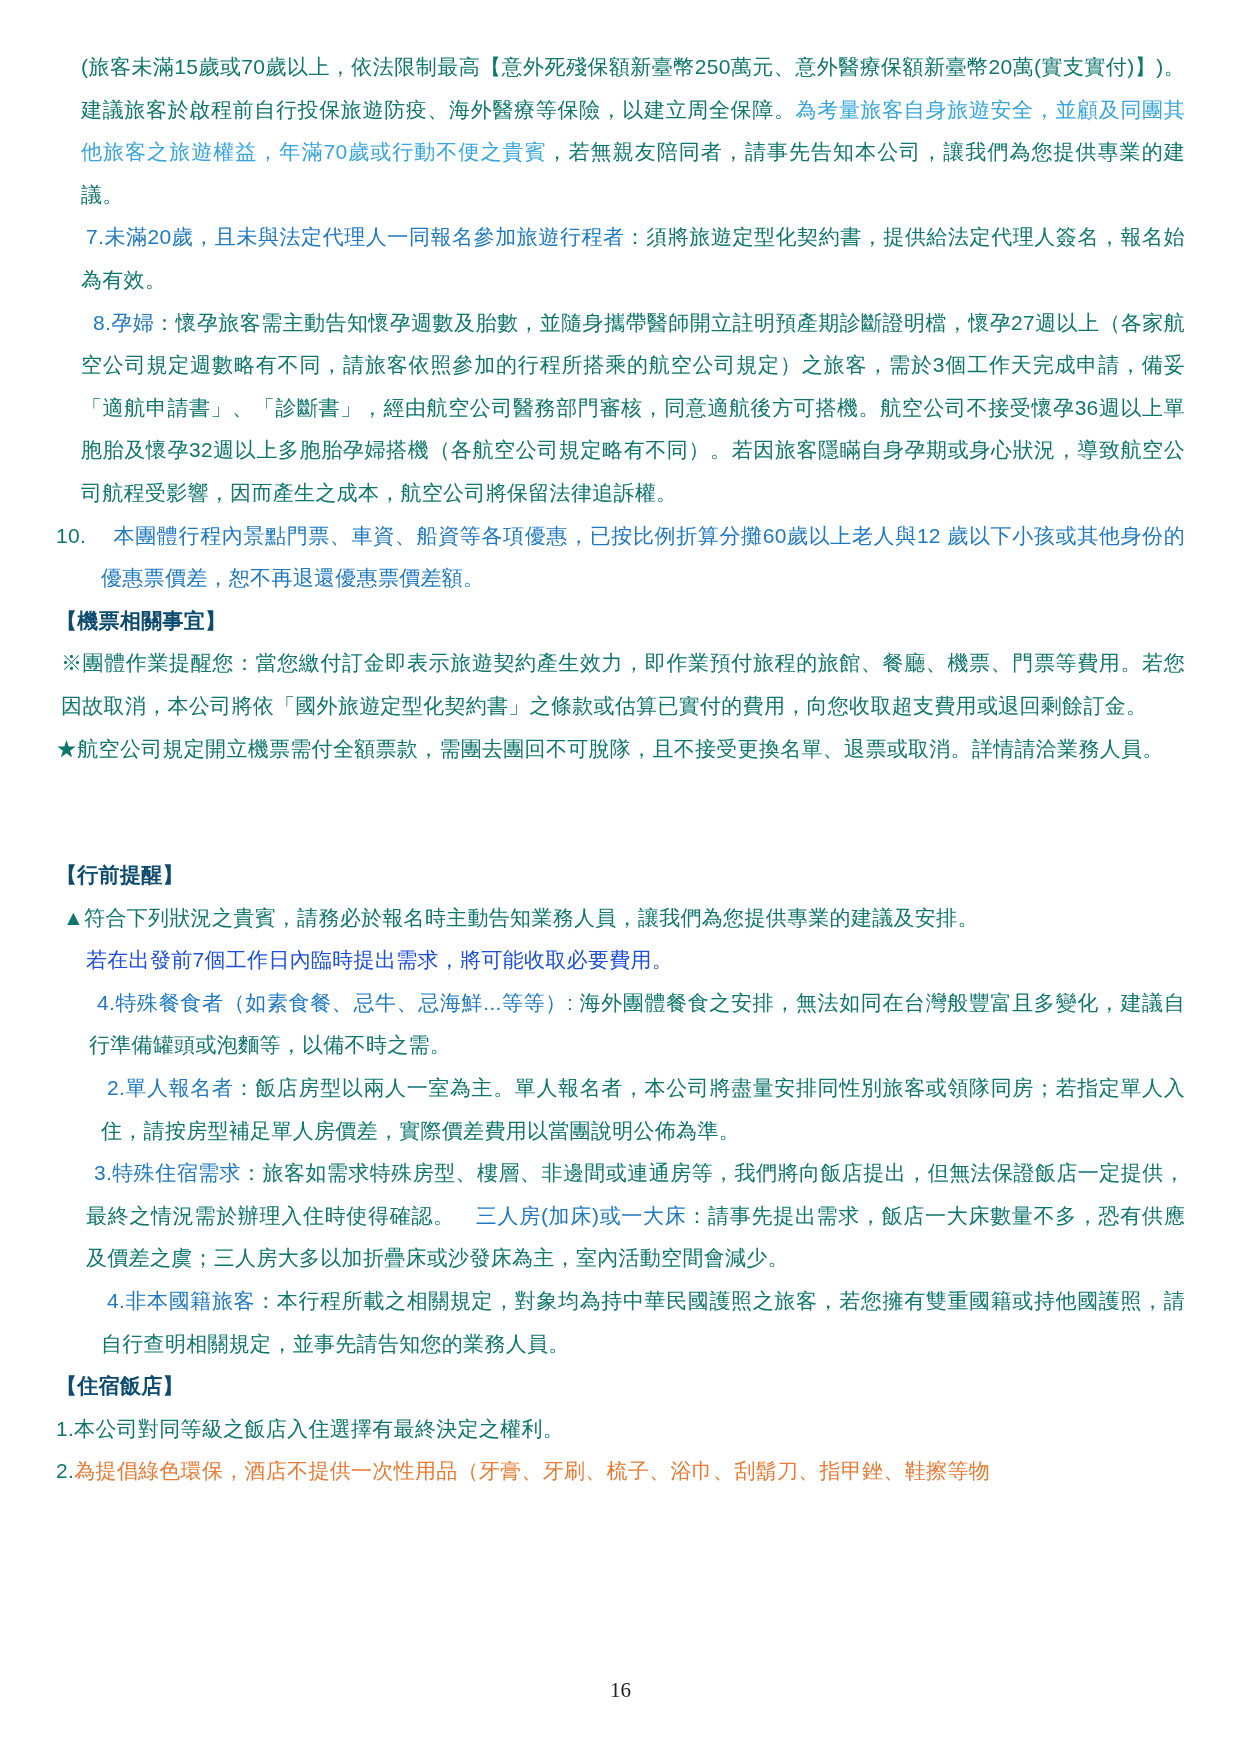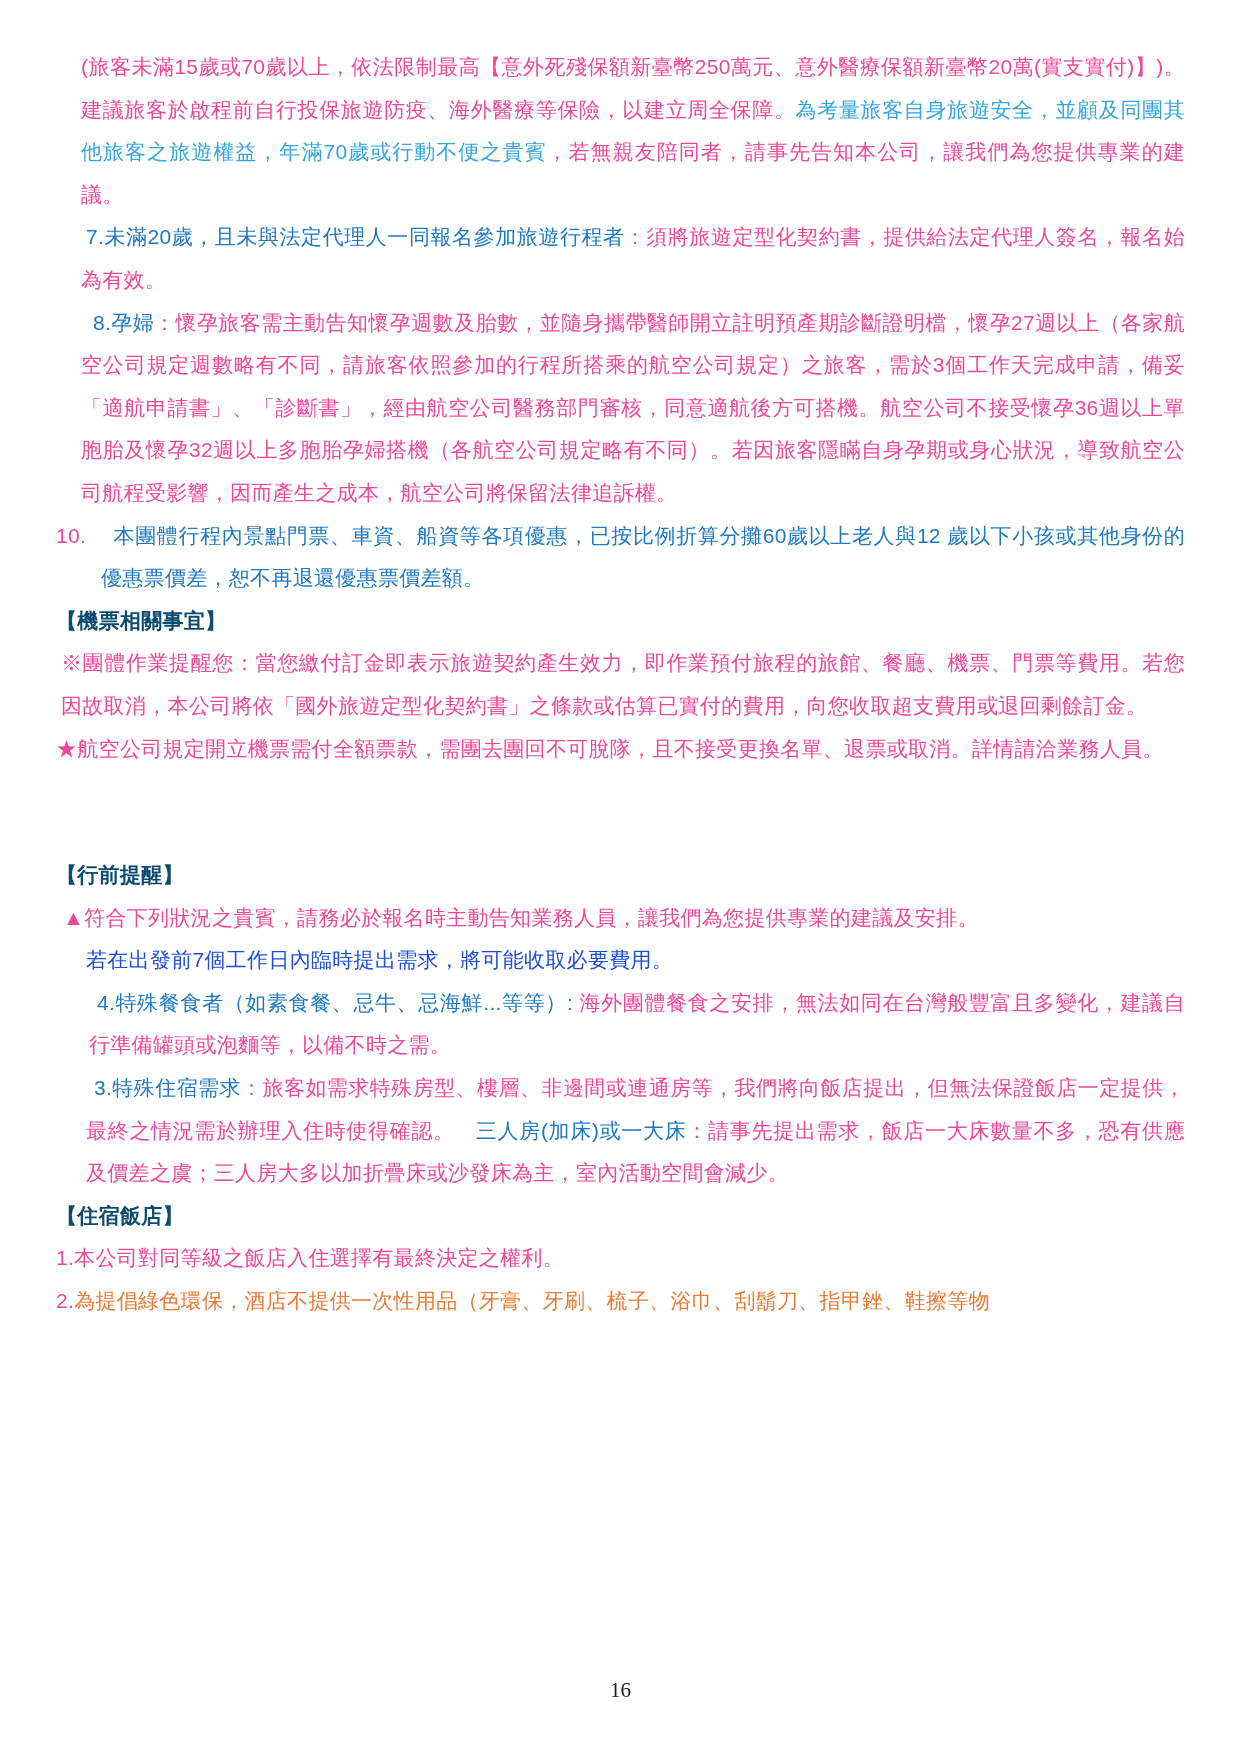--- a/index.html
+++ b/index.html
@@ -19,21 +19,21 @@
     padding: 46px 56px 0 56px;
   }
   .doc p {
     margin: 0;
     font-size: 21px;
     line-height: 42.6px;
     text-align: justify;
     letter-spacing: 0.3px;
   }
   
-  .t-black   { color: #ec4899; }
+  .t-black   { color: #0f766e; }
   .t-lblue   { color: #35a5dc; }  
   .t-mblue   { color: #1e79c2; margin-left: 21px; }  
   .t-red     { color: #1d4ed8; }
   .t-orange  { color: #e87a33; }
   .heading {
     color: #0c4a6e;
     font-weight: bold;
     font-size: 22px;
   }
   
@@ -81,23 +81,25 @@
   <p class="p-star"><span class="t-black">★航空公司規定開立機票需付全額票款，需團去團回不可脫隊，且不接受更換名單、退票或取消。詳情請洽業務人員。</span></p>
 
   <p class="heading gap-before-reminder">【行前提醒】</p>
 
   <p class="p-tri"><span class="t-black">▲符合下列狀況之貴賓，請務必於報名時主動告知業務人員，讓我們為您提供專業的建議及安排。</span></p>
 
   <p class="p-red"><span class="t-red">若在出發前7個工作日內臨時提出需求，將可能收取必要費用。</span></p>
 
   <p class="p-r-item1"><span class="t-mblue">4.特殊餐食者（如素食餐、忌牛、忌海鮮...等等）:</span><span class="t-black"> 海外團體餐食之安排，無法如同在台灣般豐富且多變化，建議自行準備罐頭或泡麵等，以備不時之需。</span></p>
 
+  <p class="p-r-item2"><span class="t-mblue">2.單人報名者</span><span class="t-black">：飯店房型以兩人一室為主。單人報名者，本公司將盡量安排同性別旅客或領隊同房；若指定單人入住，請按房型補足單人房價差，實際價差費用以當團說明公佈為準。</span></p>
 
   <p class="p-r-item3"><span class="t-mblue">3.特殊住宿需求</span><span class="t-black">：旅客如需求特殊房型、樓層、非邊間或連通房等，我們將向飯店提出，但無法保證飯店一定提供，最終之情況需於辦理入住時使得確認。</span><span class="t-mblue">三人房(加床)或一大床</span><span class="t-black">：請事先提出需求，飯店一大床數量不多，恐有供應及價差之虞；三人房大多以加折疊床或沙發床為主，室內活動空間會減少。</span></p>
 
+  <p class="p-r-item4"><span class="t-mblue">4.非本國籍旅客</span><span class="t-black">：本行程所載之相關規定，對象均為持中華民國護照之旅客，若您擁有雙重國籍或持他國護照，請自行查明相關規定，並事先請告知您的業務人員。</span></p>
 
   <p class="heading">【住宿飯店】</p>
 
   <p><span class="t-black">1.本公司對同等級之飯店入住選擇有最終決定之權利。</span></p>
 
   <p><span class="t-black">2.</span><span class="t-orange">為提倡綠色環保，酒店不提供一次性用品（牙膏、牙刷、梳子、浴巾、刮鬍刀、指甲銼、鞋擦等物</span></p>
 
 </div>
 
 <div class="page-number">16</div>

